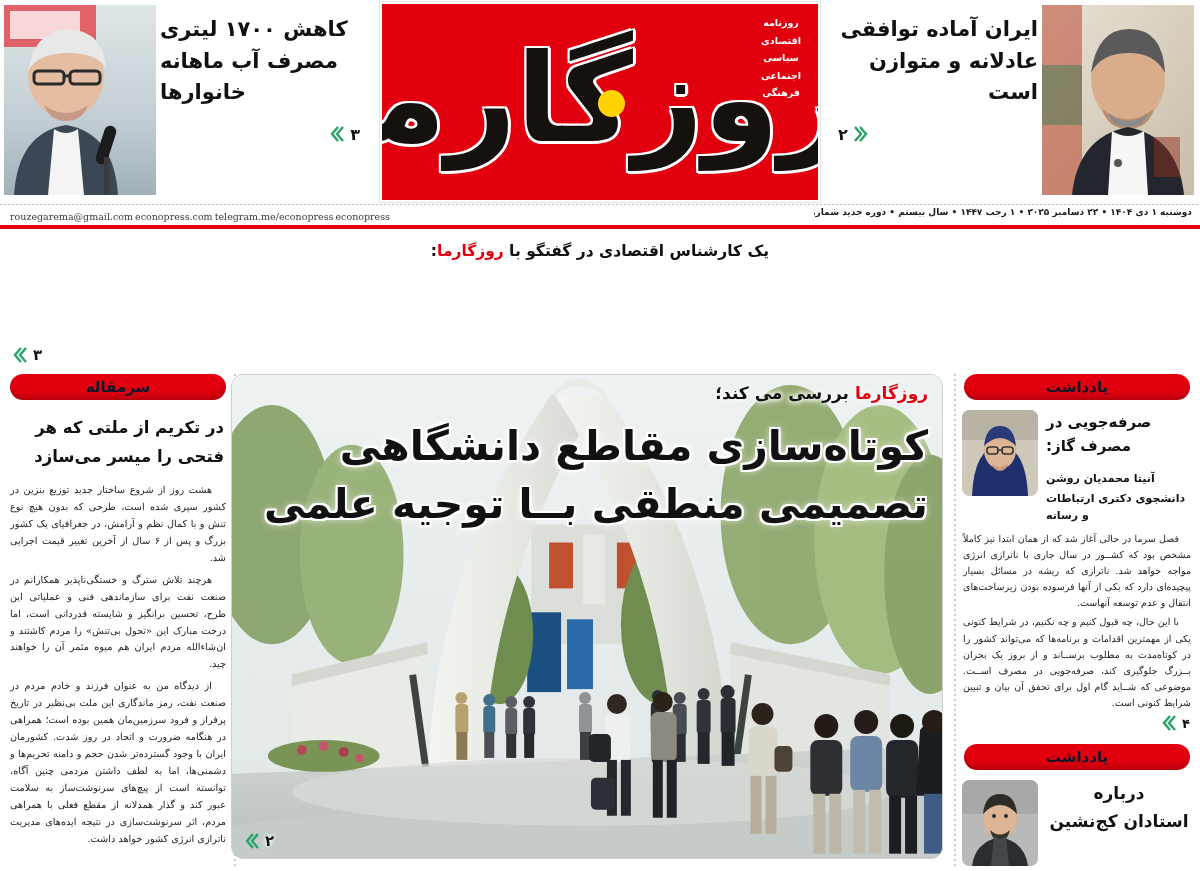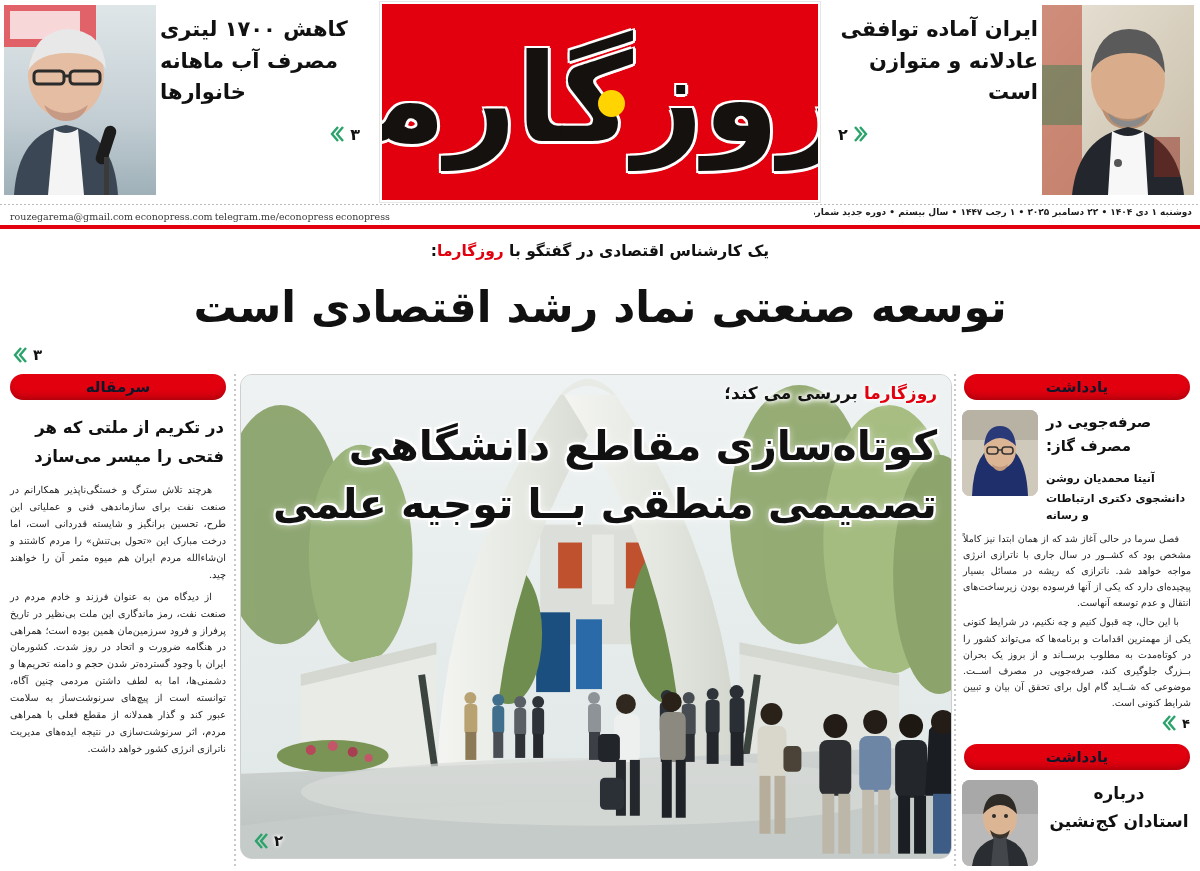--- a/index.html
+++ b/index.html
@@ -104,21 +104,21 @@
   .lead-title {
     font-size:43px; font-weight:bold; color:#111; direction:rtl;
     margin-top:22px; letter-spacing:-1px; line-height:1.2;
   }
   .lead-badge { position:absolute; left:10px; top:110px; display:flex; align-items:center; gap:5px; }
 
   
   .cols { position:absolute; left:0; top:374px; width:1200px; height:497px; }
 
   .col-edit { position:absolute; left:4px; top:0; width:228px; height:493px; direction:rtl; }
-  .col-main { position:absolute; left:240px; top:0; width:712px; height:493px; }
+  .col-main { position:absolute; left:231px; top:0; width:712px; height:493px; }
   .col-notes { position:absolute; left:958px; top:0; width:238px; height:493px; direction:rtl; }
 
   .vdots-left { position:absolute; left:234px; top:0; width:2px; height:493px;
     background:repeating-linear-gradient(to bottom,#c9c9c9 0 2px, transparent 2px 5px); }
   .vdots-right { position:absolute; left:954px; top:0; width:2px; height:493px;
     background:repeating-linear-gradient(to bottom,#c9c9c9 0 2px, transparent 2px 5px); }
 
   .sec-pill {
     height:26px; border-radius:13px; background:#E2000F; color:#0f172a;
     display:flex; align-items:center; justify-content:center;
@@ -229,20 +229,27 @@
           </svg>
         </div>
       </div>
     </div>
 
     <div class="masthead">
       <div class="logo-wrap">
         <div class="logo-text">روزگارما</div>
       </div>
       <div class="logo-dot"></div>
+      <div class="masthead-sub">
+        <div>روزنامه</div>
+        <div>اقتصادی</div>
+        <div>سیاسی</div>
+        <div>اجتماعی</div>
+        <div>فرهنگی</div>
+      </div>
     </div>
 
     <div class="teaser-right">
       <div class="teaser-photo">
         <svg width="152" height="190" viewBox="0 0 152 190" preserveAspectRatio="xMidYMid slice">
           <defs>
             <linearGradient id="rbg" x1="0" y1="0" x2="1" y2="1">
               <stop offset="0%" stop-color="#e8e2d6"></stop>
                 <stop offset="100%" stop-color="#c8bda8"></stop>
             </linearGradient>
@@ -282,40 +289,40 @@
       <span>econopress</span>
     </div>
     <div class="dateline">دوشنبه ۱ دی ۱۴۰۴ • ۲۲ دسامبر ۲۰۲۵ • ۱ رجب ۱۴۴۷ • سال بیستم • دوره جدید شماره ۲۲۳۹ • ۸ صفحه • ۲۰۰۰۰ تومان</div>
   </div>
   <div class="redrule"></div>
 
   <div class="lead">
     <div class="lead-kicker">
       <span>یک کارشناس اقتصادی در گفتگو با </span><span class="brand">روزگارما</span><span>:</span>
     </div>
-    <div class="lead-title">توسعه صنعتی نماد رشد اقتصادی است</div>
     <div class="lead-badge">
       <span class="num" style="font-size:15px;font-weight:bold;color:#111;">۳</span>
       <svg class="chev" viewBox="0 0 18 18">
         <path d="M11 2 L5 9 L11 16" fill="none" stroke="#2aa36b" stroke-width="2.4"></path>
         <path d="M16 2 L10 9 L16 16" fill="none" stroke="#2aa36b" stroke-width="2.4"></path>
       </svg>
     </div>
   </div>
 
   <div class="cols">
     <div class="vdots-left"></div>
     <div class="vdots-right"></div>
 
     <div class="col-edit">
       <div class="pill-wrap">
         <div class="sec-pill">سرمقاله</div>
       </div>
       <div class="edit-title">در تکریم از ملتی که هر فتحی را میسر می‌سازد</div>
       <div class="edit-body">
+        <p>هشت روز از شروع ساختار جدید توزیع بنزین در کشور سپری شده است، طرحی که بدون هیچ نوع تنش و با کمال نظم و آرامش، در جغرافیای یک کشور بزرگ و پس از ۶ سال از آخرین تغییر قیمت اجرایی شد.</p>
         <p>هرچند تلاش سترگ و خستگی‌ناپذیر همکارانم در صنعت نفت برای سازماندهی فنی و عملیاتی این طرح، تحسین برانگیز و شایسته قدردانی است، اما درخت مبارک این «تحول بی‌تنش» را مردم کاشتند و ان‌شاءالله مردم ایران هم میوه مثمر آن را خواهند چید.</p>
         <p>از دیدگاه من به عنوان فرزند و خادم مردم در صنعت نفت، رمز ماندگاری این ملت بی‌نظیر در تاریخ پرفراز و فرود سرزمین‌مان همین بوده است؛ همراهی در هنگامه ضرورت و اتحاد در روز شدت. کشورمان ایران با وجود گسترده‌تر شدن حجم و دامنه تحریم‌ها و دشمنی‌ها، اما به لطف داشتن مردمی چنین آگاه، توانسته است از پیچ‌های سرنوشت‌ساز به سلامت عبور کند و گذار همدلانه از مقطع فعلی با همراهی مردم، اثر سرنوشت‌سازی در نتیجه ایده‌های مدیریت ناترازی انرژی کشور خواهد داشت.</p>
       </div>
 
     </div>
 
     <div class="col-main">
       <div class="photo-box">
         <svg class="photo-scene" viewBox="0 0 712 485" preserveAspectRatio="none">
           <defs>

